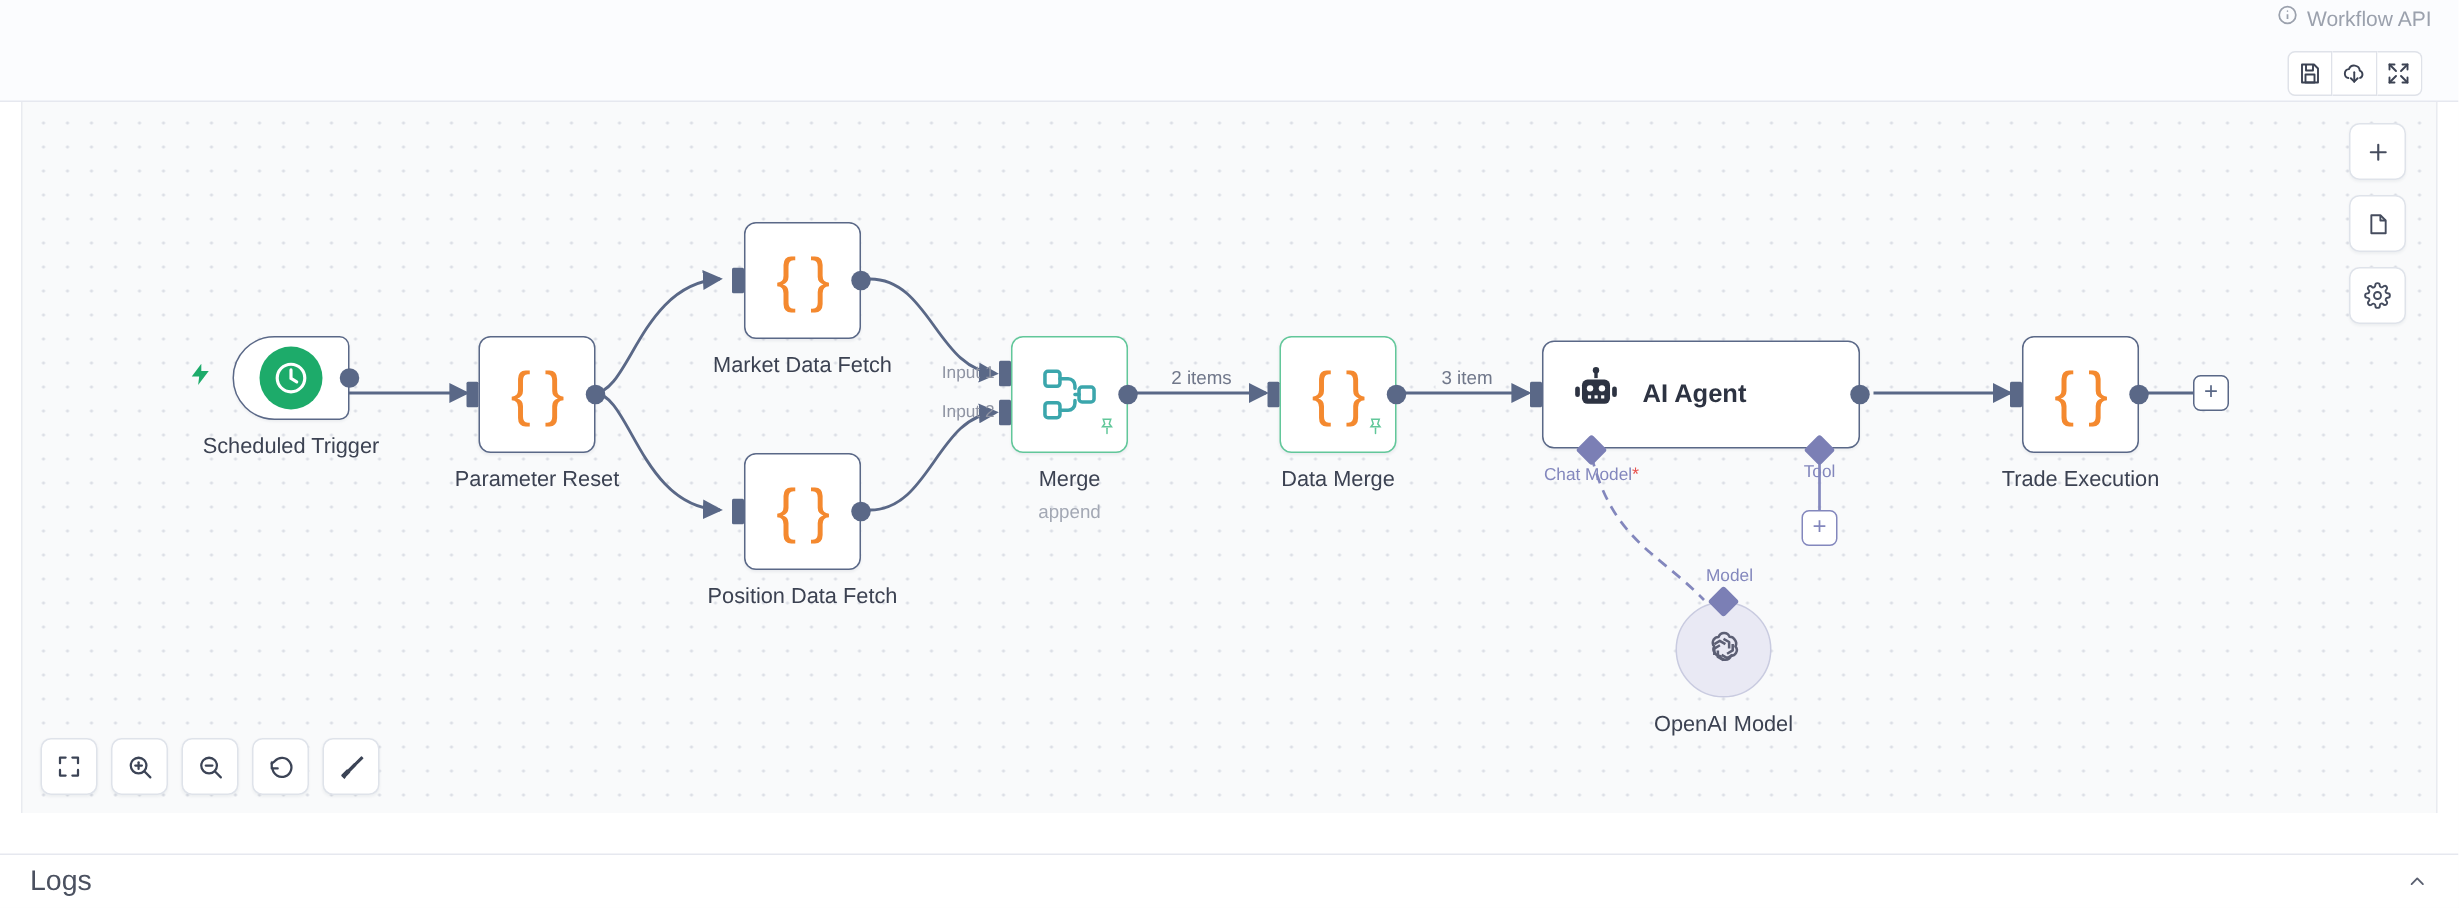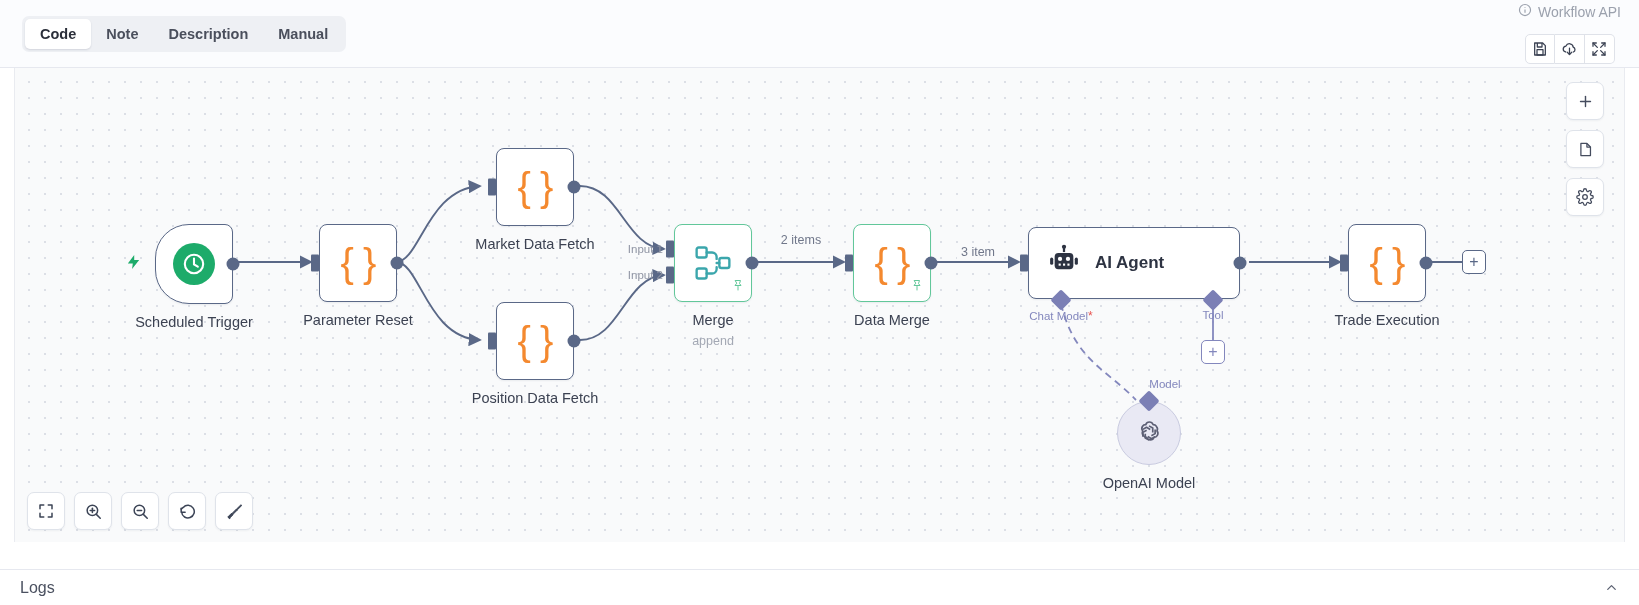--- a/index.html
+++ b/index.html
@@ -171,35 +171,29 @@
     cursor: pointer; transform: translate(-50%,-50%); z-index: 13; line-height: 1;
   }
   .plus-sub { border-color: #8387bd; color: #8387bd; }
 
   
   .logs-bar {
     position: absolute; left: 0; bottom: 0; width: 1639px; height: 36px;
     background: #fff; border-top: 1px solid #e6e8ef;
     display: flex; align-items: center; padding: 0 20px; z-index: 40; cursor: pointer;
   }
-  .logs-text { font-size: 16px; color: #4b5160; }
+  .logs-text { font-size: 19px; color: #4b5160; }
   .logs-chevron { margin-left: auto; color: #5a6070; display: flex; align-items: center; }
 </style>
 </head>
 <body>
 
 <div id="app">
 
   <div class="header">
-    <div class="tabs">
-      <div class="tab active">Code</div>
-      <div class="tab">Note</div>
-      <div class="tab">Description</div>
-      <div class="tab">Manual</div>
-    </div>
 
     <div class="header-right">
       <div class="wf-api">
         <span>
           <svg width="14" height="14" viewBox="0 0 24 24" fill="none" stroke="#9ba1ad" stroke-width="2">
             <circle cx="12" cy="12" r="9.5"></circle>
               <line x1="12" y1="11" x2="12" y2="16.5"></line>
             <circle cx="12" cy="7.6" r="0.9" fill="#9ba1ad" stroke="none"></circle>
           </svg>
         </span>
@@ -285,21 +279,21 @@
         </svg>
       </div>
       <div class="side-btn">
         <svg width="18" height="18" viewBox="0 0 24 24" fill="none" stroke="currentColor" stroke-width="1.7">
           <circle cx="12" cy="12" r="3.1"></circle>
           <path d="M19.4 15a1.6 1.6 0 0 0 .3 1.8l.1.1a2 2 0 1 1-2.8 2.8l-.1-.1a1.6 1.6 0 0 0-1.8-.3 1.6 1.6 0 0 0-1 1.5V21a2 2 0 1 1-4 0v-.1A1.6 1.6 0 0 0 9 19.4a1.6 1.6 0 0 0-1.8.3l-.1.1a2 2 0 1 1-2.8-2.8l.1-.1a1.6 1.6 0 0 0 .3-1.8 1.6 1.6 0 0 0-1.5-1H3a2 2 0 1 1 0-4h.1A1.6 1.6 0 0 0 4.6 9a1.6 1.6 0 0 0-.3-1.8l-.1-.1a2 2 0 1 1 2.8-2.8l.1.1a1.6 1.6 0 0 0 1.8.3H9a1.6 1.6 0 0 0 1-1.5V3a2 2 0 1 1 4 0v.1a1.6 1.6 0 0 0 1 1.5 1.6 1.6 0 0 0 1.8-.3l.1-.1a2 2 0 1 1 2.8 2.8l-.1.1a1.6 1.6 0 0 0-.3 1.8V9a1.6 1.6 0 0 0 1.5 1H21a2 2 0 1 1 0 4h-.1a1.6 1.6 0 0 0-1.5 1z"></path>
         </svg>
       </div>
     </div>
 
-    <div class="node" style="left:140px; top:156px; width:78px; height:80px;">
+    <div class="node" style="left:140px; top:156px; width:78px; height:56px;">
       <div class="bolt">
         <svg width="17" height="19" viewBox="0 0 24 24" fill="#1dab6a">
             <polygon points="13,2 4,14 11,14 10,22 20,9 13,9"></polygon>
           </svg>
       </div>
       <div class="trigger-box">
         <div class="clock-circle">
           <svg width="24" height="24" viewBox="0 0 24 24" fill="none" stroke="#fff" stroke-width="2.1" stroke-linecap="round">
             <circle cx="12" cy="12" r="9.2" stroke="#fff" fill="none"></circle>
             <polyline points="12,6.6 12,12.3 15.8,14.6"></polyline>
@@ -354,21 +348,21 @@
       </div>
       <div class="node-label">Merge</div>
       <div class="node-sub">append</div>
       <div class="sq-in" style="top:25px;"></div>
       <div class="sq-in" style="top:51px;"></div>
       <div class="io-label" style="left:-11px; top:25px;">Input 1</div>
       <div class="io-label" style="left:-11px; top:51px;">Input 2</div>
       <div class="dot-out"></div>
     </div>
 
-    <div class="conn-label" style="left:786px; top:172px;">2 items</div>
+    <div class="conn-label" style="left:786px; top:184px;">2 items</div>
 
     <div class="node" style="left:838px; top:156px; width:78px; height:78px;">
       <div class="node-box green">
         <span class="code-glyph">{&nbsp;}</span>
         <span class="pin-icon">
           <svg width="12" height="14" viewBox="0 0 24 24" fill="none" stroke="#62c79a" stroke-width="2" stroke-linecap="round">
             <line x1="12" y1="15" x2="12" y2="22"></line>
             <path d="M7 3h10l-2 6 3 4H6l3-4z"></path>
           </svg>
         </span>
@@ -411,21 +405,21 @@
 
     <div class="node" style="left:1102px; top:333px; width:64px; height:64px;">
       <div class="round-node">
         <svg width="30" height="30" viewBox="0 0 24 24" fill="none" stroke="#5c5f74" stroke-width="1.35" stroke-linejoin="round">
           <path d="M12.3 3.2a3.1 3.1 0 0 0-2.9 2.1 3.1 3.1 0 0 0-2.7 1.5 3.1 3.1 0 0 0 .35 3.55 3.1 3.1 0 0 0 .4 3.55 3.1 3.1 0 0 0 2.7 1.55 3.1 3.1 0 0 0 2.9 2.05 3.1 3.1 0 0 0 2.95-2.1 3.1 3.1 0 0 0 2.7-1.55 3.1 3.1 0 0 0-.35-3.55 3.1 3.1 0 0 0-.4-3.55 3.1 3.1 0 0 0-2.7-1.5 3.1 3.1 0 0 0-2.95-2.05z"></path>
           <path d="M12 6.3 15 8v3.5M12 17.7 9 16v-3.5M7.1 9.1 10 7.4l3 1.75M16.9 14.9 14 16.6l-3-1.75M7.1 14.9v-3.4l3-1.75M16.9 9.1v3.4l-3 1.75"></path>
         </svg>
       </div>
       <div class="node-label">OpenAI Model</div>
       <div class="diamond" style="left:32px; top:0px;"></div>
-      <div class="sub-label" style="left:48px; top:-23px;">Model</div>
+      <div class="sub-label" style="left:36px; top:-23px;">Model</div>
     </div>
 
     <div class="node" style="left:1333px; top:156px; width:78px; height:78px;">
       <div class="node-box">
         <span class="code-glyph">{&nbsp;}</span>
       </div>
       <div class="node-label">Trade Execution</div>
       <div class="sq-in"></div>
       <div class="dot-out"></div>
     </div>

